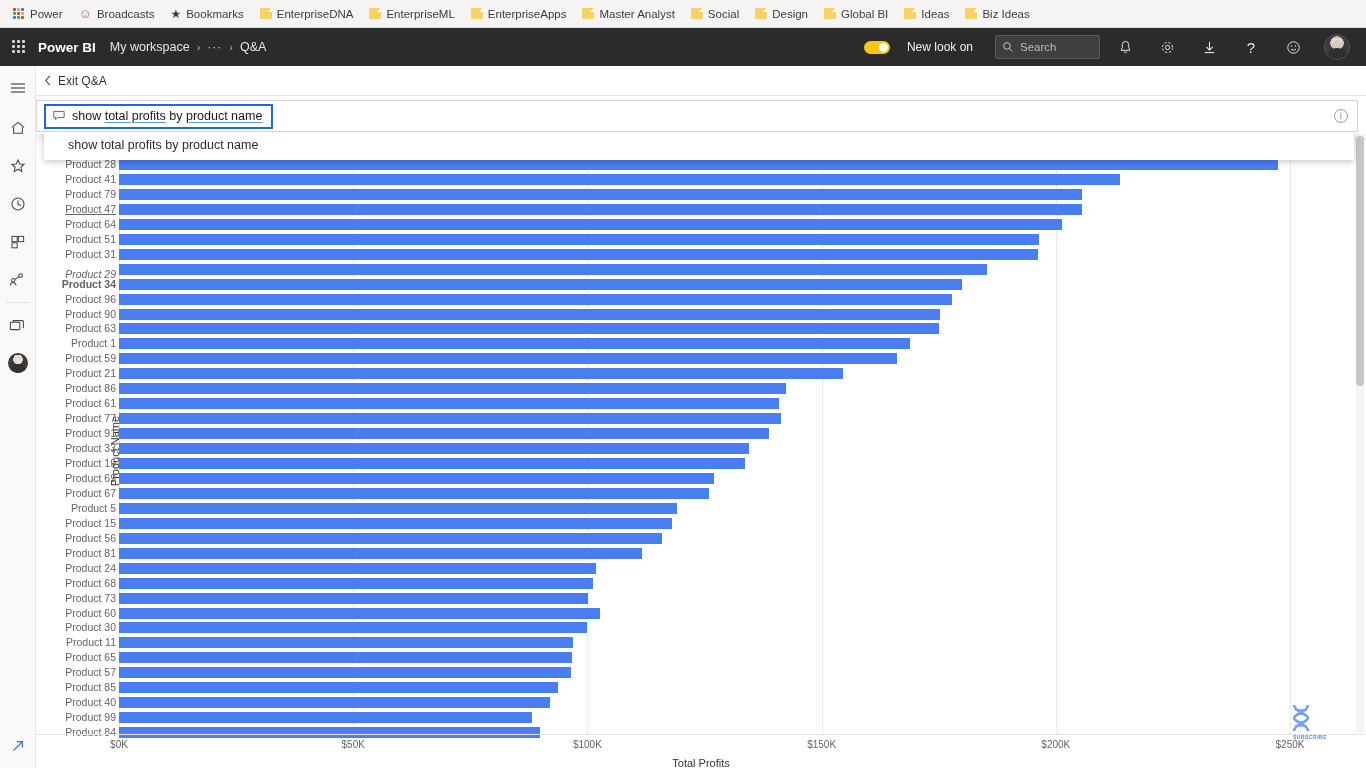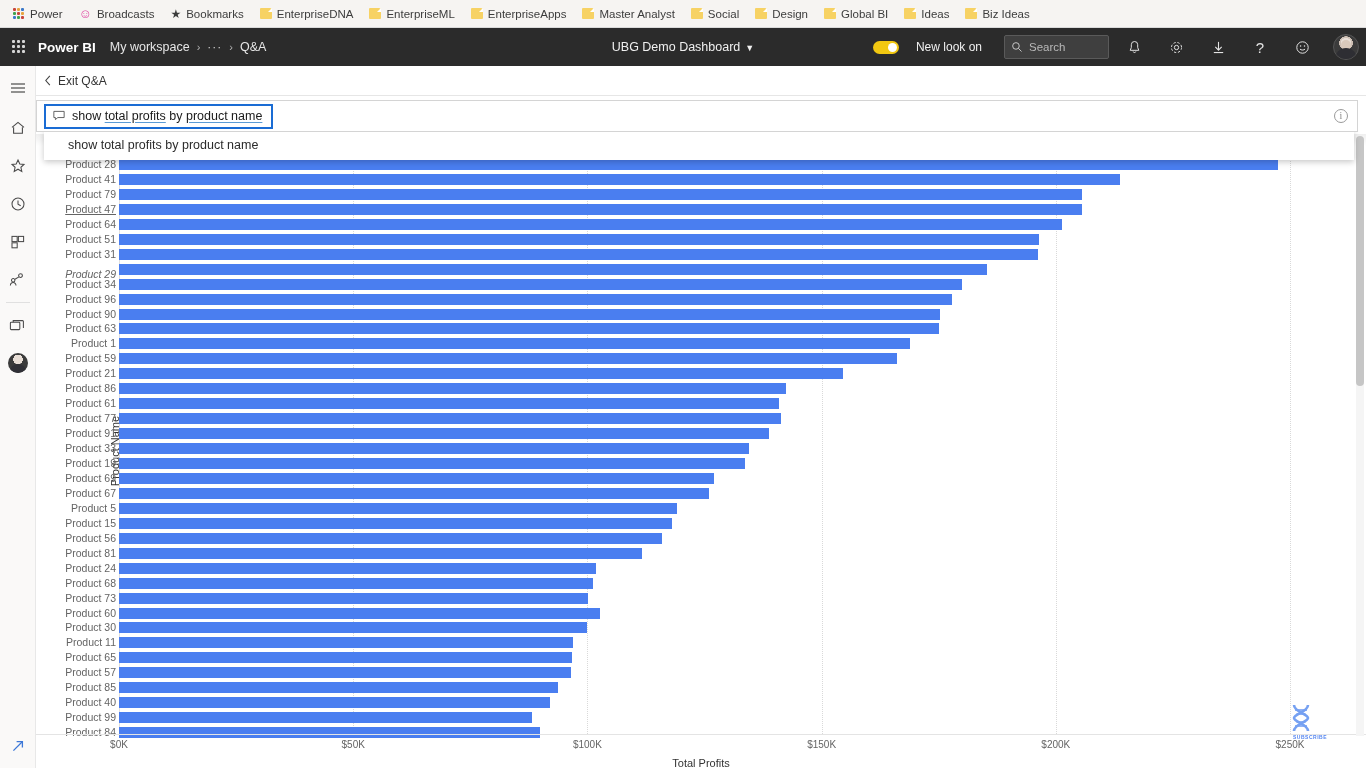--- a/index.html
+++ b/index.html
@@ -95,21 +95,21 @@
     position: absolute; left: 0; right: 0;
     text-align: center;
     font-size: 12.5px; color: #f0f0f0;
     pointer-events: none;
   }
   .dash-title span.caret { font-size: 9px; margin-left: 5px; }
   .nav-right {
     margin-left: auto;
     display: flex; align-items: center;
     gap: 8px;
-    padding-right: 7px;
+    padding-right: 16px;
     z-index: 2;
   }
   .toggle-pill {
     width: 26px; height: 13px;
     background: #f2c811; border-radius: 7px;
     position: relative; cursor: pointer;
     flex: 0 0 auto;
   }
   .toggle-pill i {
     position: absolute; right: 2px; top: 2px;
@@ -434,23 +434,20 @@
       <i></i>
       <i></i>
     </div>
   <div class="pbi-brand">Power BI</div>
   <div class="crumb">My workspace</div>
   <span class="crumb-sep">›</span>
   <span class="crumb-dots">···</span>
   <span class="crumb-sep">›</span>
   <div class="crumb">Q&amp;A</div>
 
-  <div class="dash-title">
-    <span>UBG Demo Dashboard</span><span class="caret">▼</span>
-  </div>
 
   <div class="nav-right">
     <div class="toggle-pill">
         <i></i>
       </div>
     <div class="newlook-label">New look on</div>
     <div class="search-box">
       <svg width="12" height="12" viewBox="0 0 16 16">
           <circle cx="6.6" cy="6.6" r="4.4" fill="none" stroke="#c8c8c8" stroke-width="1.3"></circle>
           <line x1="9.9" y1="9.9" x2="14" y2="14" stroke="#c8c8c8" stroke-width="1.3"></line>
@@ -576,21 +573,21 @@
       <div class="row-label" style="top: 55.85px; text-decoration: underline;">Product 47</div>
       <div class="bar" title="Product 47" style="top: 57.85px; width: 962.562px; background: rgb(74, 126, 240);"></div>
       <div class="row-label" style="top: 70.8px;">Product 64</div>
       <div class="bar" title="Product 64" style="top: 72.8px; width: 942.889px; background: rgb(74, 126, 240);"></div>
       <div class="row-label" style="top: 85.75px;">Product 51</div>
       <div class="bar" title="Product 51" style="top: 87.75px; width: 920.406px; background: rgb(74, 126, 240);"></div>
       <div class="row-label" style="top: 100.7px;">Product 31</div>
       <div class="bar" title="Product 31" style="top: 102.7px; width: 919.469px; background: rgb(74, 126, 240);"></div>
       <div class="row-label" style="top: 121px; font-style: italic;">Product 29</div>
       <div class="bar" title="Product 29" style="top: 117.65px; width: 867.945px; background: rgb(74, 126, 240);"></div>
-      <div class="row-label" style="top: 130.6px;">Product 34</div>
+      <div class="row-label" style="top: 130.6px; font-weight: bold;">Product 34</div>
       <div class="bar" title="Product 34" style="top: 132.6px; width: 843.12px; background: rgb(74, 126, 240);"></div>
       <div class="row-label" style="top: 145.55px;">Product 96</div>
       <div class="bar" title="Product 96" style="top: 147.55px; width: 833.284px; background: rgb(74, 126, 240);"></div>
       <div class="row-label" style="top: 160.5px;">Product 90</div>
       <div class="bar" title="Product 90" style="top: 162.5px; width: 820.637px; background: rgb(74, 126, 240);"></div>
       <div class="row-label" style="top: 175.45px;">Product 63</div>
       <div class="bar" title="Product 63" style="top: 177.45px; width: 820.168px; background: rgb(74, 126, 240);"></div>
       <div class="row-label" style="top: 190.4px;">Product 1</div>
       <div class="bar" title="Product 1" style="top: 192.4px; width: 791.128px; background: rgb(74, 126, 240);"></div>
       <div class="row-label" style="top: 205.35px;">Product 59</div>

